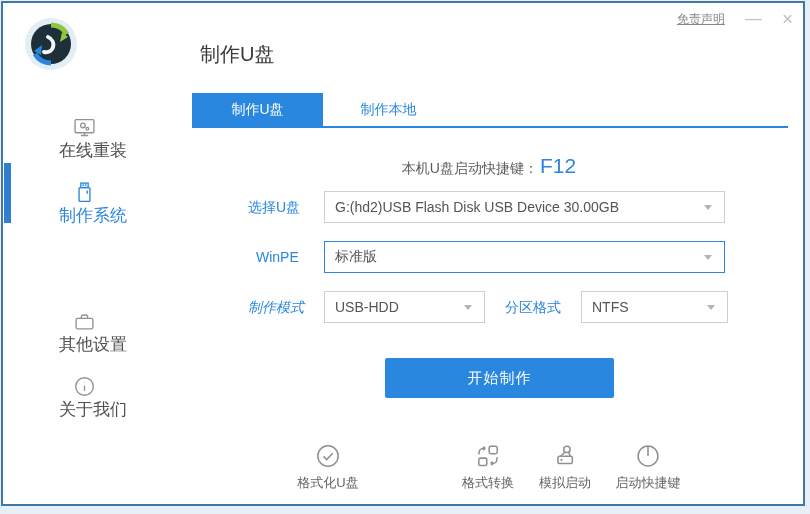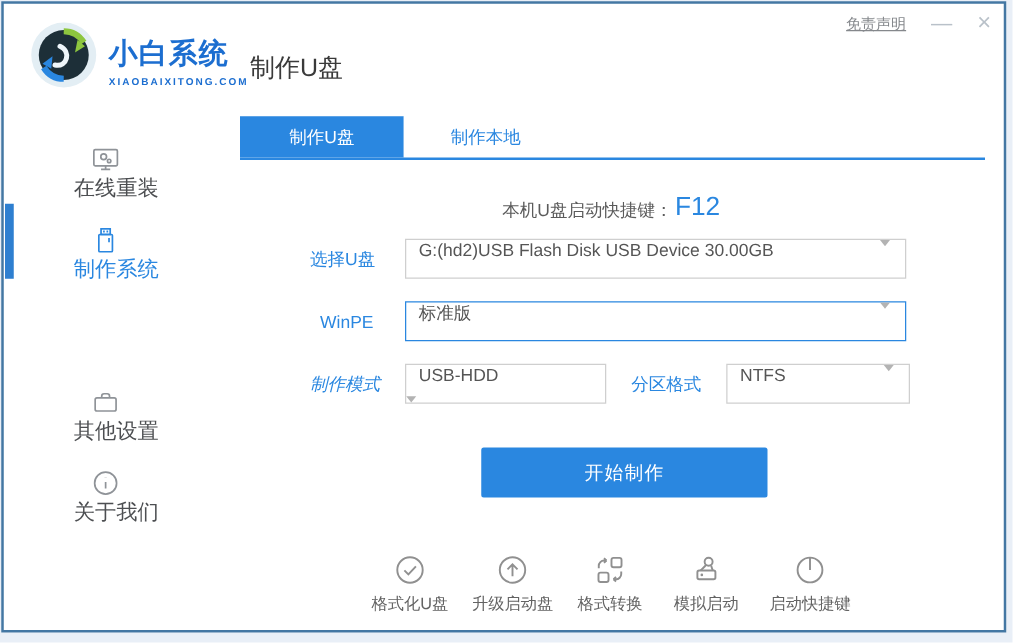--- a/index.html
+++ b/index.html
@@ -67,21 +67,21 @@
   }
   .hotkey-label { font-size:14px; color:#5b5b5b; }
   .hotkey-value { font-size:21px; color:#2a87e0; margin-left:2px; }
   .field-label {
     position:absolute; font-size:14px; color:#2a87e0;
     height:32px; line-height:32px;
   }
   .select {
     position:absolute; height:32px; background:#fff;
     border:1px solid #cfcfcf; cursor:pointer;
-    display:flex; 
+    display:flex; align-items:center;
   }
   .select.focused { border:1px solid #2a87e0; }
   .select .val {
     font-size:14px; color:#555; padding-left:10px;
     white-space:nowrap; overflow:hidden; flex:1;
   }
   .select .chev {
     width:0; height:0; margin-right:12px;
     border-left:4px solid transparent; border-right:4px solid transparent;
     border-top:5px solid #b3b3b3;
@@ -115,24 +115,20 @@
 
   <svg class="logo" viewBox="0 0 54 54">
     <circle cx="27" cy="27" r="26" fill="#e3eef4"></circle>
     <circle cx="27" cy="27" r="20" fill="#1d2f38"></circle>
     <path d="M27 8 a19 19 0 0 1 16 9" stroke="#8dc63f" stroke-width="5" fill="none"></path>
     <path d="M27 46 a19 19 0 0 1 -16 -9" stroke="#2a87e0" stroke-width="5" fill="none"></path>
     <path d="M20 35 C30 37 33 24 24 20" stroke="#eef6fa" stroke-width="4" fill="none" stroke-linecap="round"></path>
     <path d="M10 34 l8 -6 l-1 10 z" fill="#2a87e0"></path>
     <path d="M44 20 l-8 5 l2 -10 z" fill="#8dc63f"></path>
   </svg>
-  <div class="brand">
-    <div class="brand-name">小白系统</div>
-    <div class="brand-domain">XIAOBAIXITONG.COM</div>
-  </div>
   <div class="page-title">制作U盘</div>
 
   <div class="active-bar"></div>
 
   <div class="side-item" style="top:113px">
     <span class="icon">
       <svg width="23" height="23" viewBox="0 0 22 22" fill="none" stroke="#8f9398" stroke-width="1.3">
         <rect x="2" y="3.5" width="18" height="12.5" rx="1"></rect>
         <circle cx="9.5" cy="9" r="2.2"></circle>
         <circle cx="13.7" cy="12.2" r="1.3"></circle>
@@ -191,21 +187,21 @@
     <span class="chev"></span>
   </div>
 
   <div class="field-label" style="left:245px; top:238px;margin-left:8px;">WinPE</div>
   <div class="select focused" style="left:321px; top:238px; width:401px;">
     <span class="val">标准版</span>
     <span class="chev"></span>
   </div>
 
   <div class="field-label" style="left:245px; top:288px;font-style:italic;">制作模式</div>
-  <div class="select" style="left:321px; top:288px; width:161px;flex-direction:column;">
+  <div class="select" style="left:321px; top:288px; width:161px;">
     <span class="val">USB-HDD</span>
     <span class="chev"></span>
   </div>
   <div class="field-label" style="left:502px; top:288px;">分区格式</div>
   <div class="select" style="left:578px; top:288px; width:147px;">
     <span class="val">NTFS</span>
     <span class="chev"></span>
   </div>
 
   <button class="start-btn">开始制作</button>
@@ -213,29 +209,20 @@
   <div class="tool" style="left:283px;">
     <span class="t-icon">
       <svg width="26" height="26" viewBox="0 0 22 22" fill="none" stroke="#909090" stroke-width="1.3">
         <circle cx="11" cy="11" r="8.6"></circle>
         <path d="M7.2 11.3 l2.7 2.7 L15 8.6"></path>
       </svg>
     </span>
     <span class="t-lbl">格式化U盘</span>
   </div>
 
-  <div class="tool" style="left:365px;">
-    <span class="t-icon">
-      <svg width="26" height="26" viewBox="0 0 22 22" fill="none" stroke="#909090" stroke-width="1.3">
-        <circle cx="11" cy="11" r="8.6"></circle>
-        <path d="M11 15.2 V7.4 M7.6 10.6 L11 7.2 l3.4 3.4"></path>
-      </svg>
-    </span>
-    <span class="t-lbl">升级启动盘</span>
-  </div>
 
   <div class="tool" style="left:443px;">
     <span class="t-icon">
       <svg width="26" height="26" viewBox="0 0 22 22" fill="none" stroke="#909090" stroke-width="1.3">
         <rect x="12" y="2.8" width="6.8" height="6.3" rx="1.4"></rect>
         <rect x="3.2" y="12.8" width="6.8" height="6.3" rx="1.4"></rect>
         <path d="M8.6 4.6 H7 a3.6 3.6 0 0 0 -3.6 3.6 v1.6"></path>
         <path d="M8.6 4.6 l-1.7 -1.5 M8.6 4.6 l-1.7 1.5"></path>
         <path d="M13.4 17.3 H15 a3.6 3.6 0 0 0 3.6 -3.6 v-1.6"></path>
         <path d="M13.4 17.3 l1.7 -1.5 M13.4 17.3 l1.7 1.5"></path>

